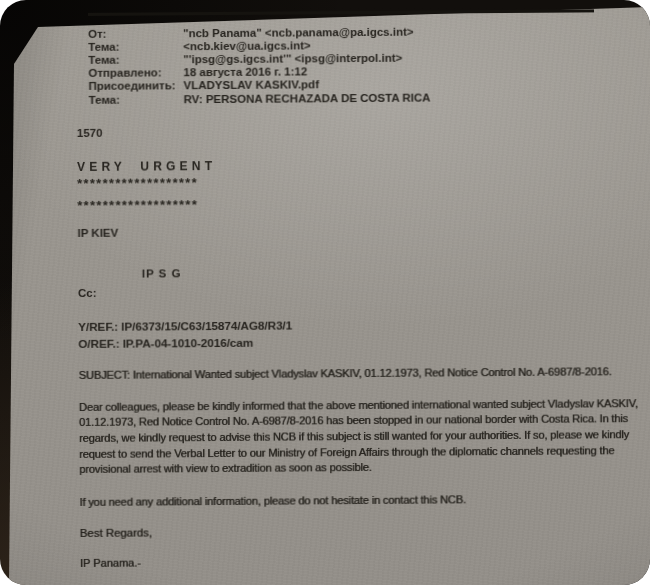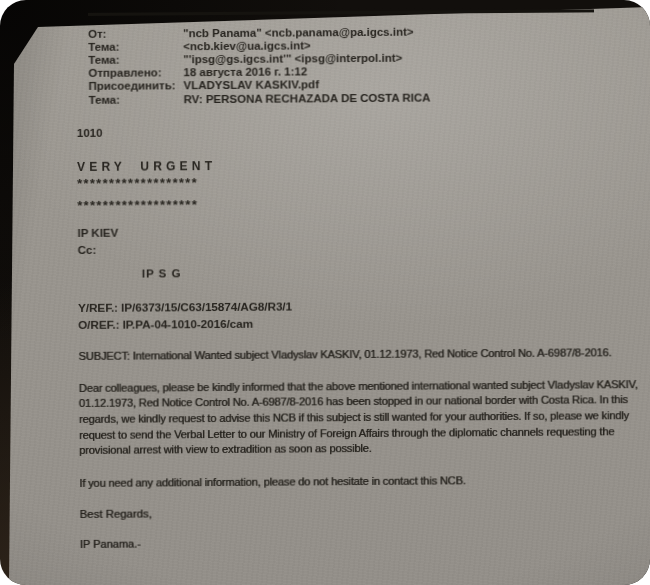--- a/index.html
+++ b/index.html
@@ -55,21 +55,21 @@
     margin-top: 21px; font-size: 12px; font-weight: bold;
     letter-spacing: 4.2px; word-spacing: 7px;
   }
   .stars {
     font-size: 13px; font-weight: bold; letter-spacing: 1.3px;
     line-height: 10px; margin-top: 5px;
   }
   .stars2 { margin-top: 12px; }
   .kiev { margin-top: 16px; font-size: 11.5px; font-weight: bold; }
   .cc-row { margin-top: 5px; display: flex; font-size: 11.5px; font-weight: bold; }
-  .cc-label { width: 64px; flex: none; }
+  .cc-label { width: 64px; flex: none; margin-top: 43px; }
   .cc-value { letter-spacing: 1px; margin-top: 24px; }
   .yref { margin-top: 20px; font-size: 11.8px; font-weight: bold; letter-spacing: -0.1px; line-height: 17px; }
   .oref { font-size: 11.8px; font-weight: bold; letter-spacing: -0.1px; line-height: 17px; }
   .subject { margin-top: 14px; font-size: 11.2px; line-height: 16px; letter-spacing: -0.2px; width: 560px; }
   .bodytext { margin: 17px 0 0 0; font-size: 11.2px; line-height: 15.6px; letter-spacing: -0.2px; width: 560px; }
   .closing { margin-top: 17px; font-size: 11.4px; }
   .signature { margin-top: 18px; font-size: 11px; }
 </style>
 </head>
 <body>
@@ -101,21 +101,21 @@
         <span class="hlabel">Присоединить:</span>
         <span class="hvalue">VLADYSLAV KASKIV.pdf</span>
       </div>
       <div class="hrow">
         <span class="hlabel">Тема:</span>
         <span class="hvalue">RV: PERSONA RECHAZADA DE COSTA RICA</span>
       </div>
     </div>
 
     <div class="office-row">
-      <span>1010</span>
+      <span>1570</span>
     </div>
 
     <div class="urgent">VERY URGENT</div>
     <div class="stars">*******************</div>
     <div class="stars stars2">*******************</div>
 
     <div class="kiev">IP KIEV</div>
 
     <div class="cc-row">
       <span class="cc-label">Cc:</span>

